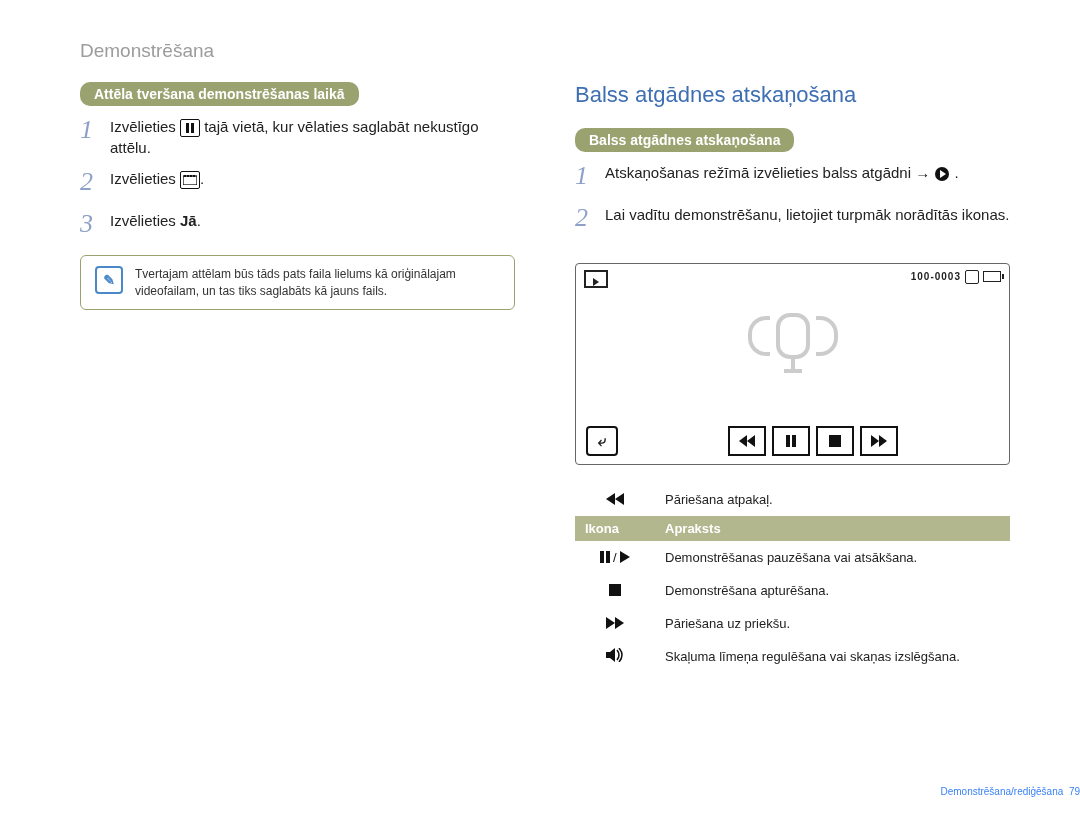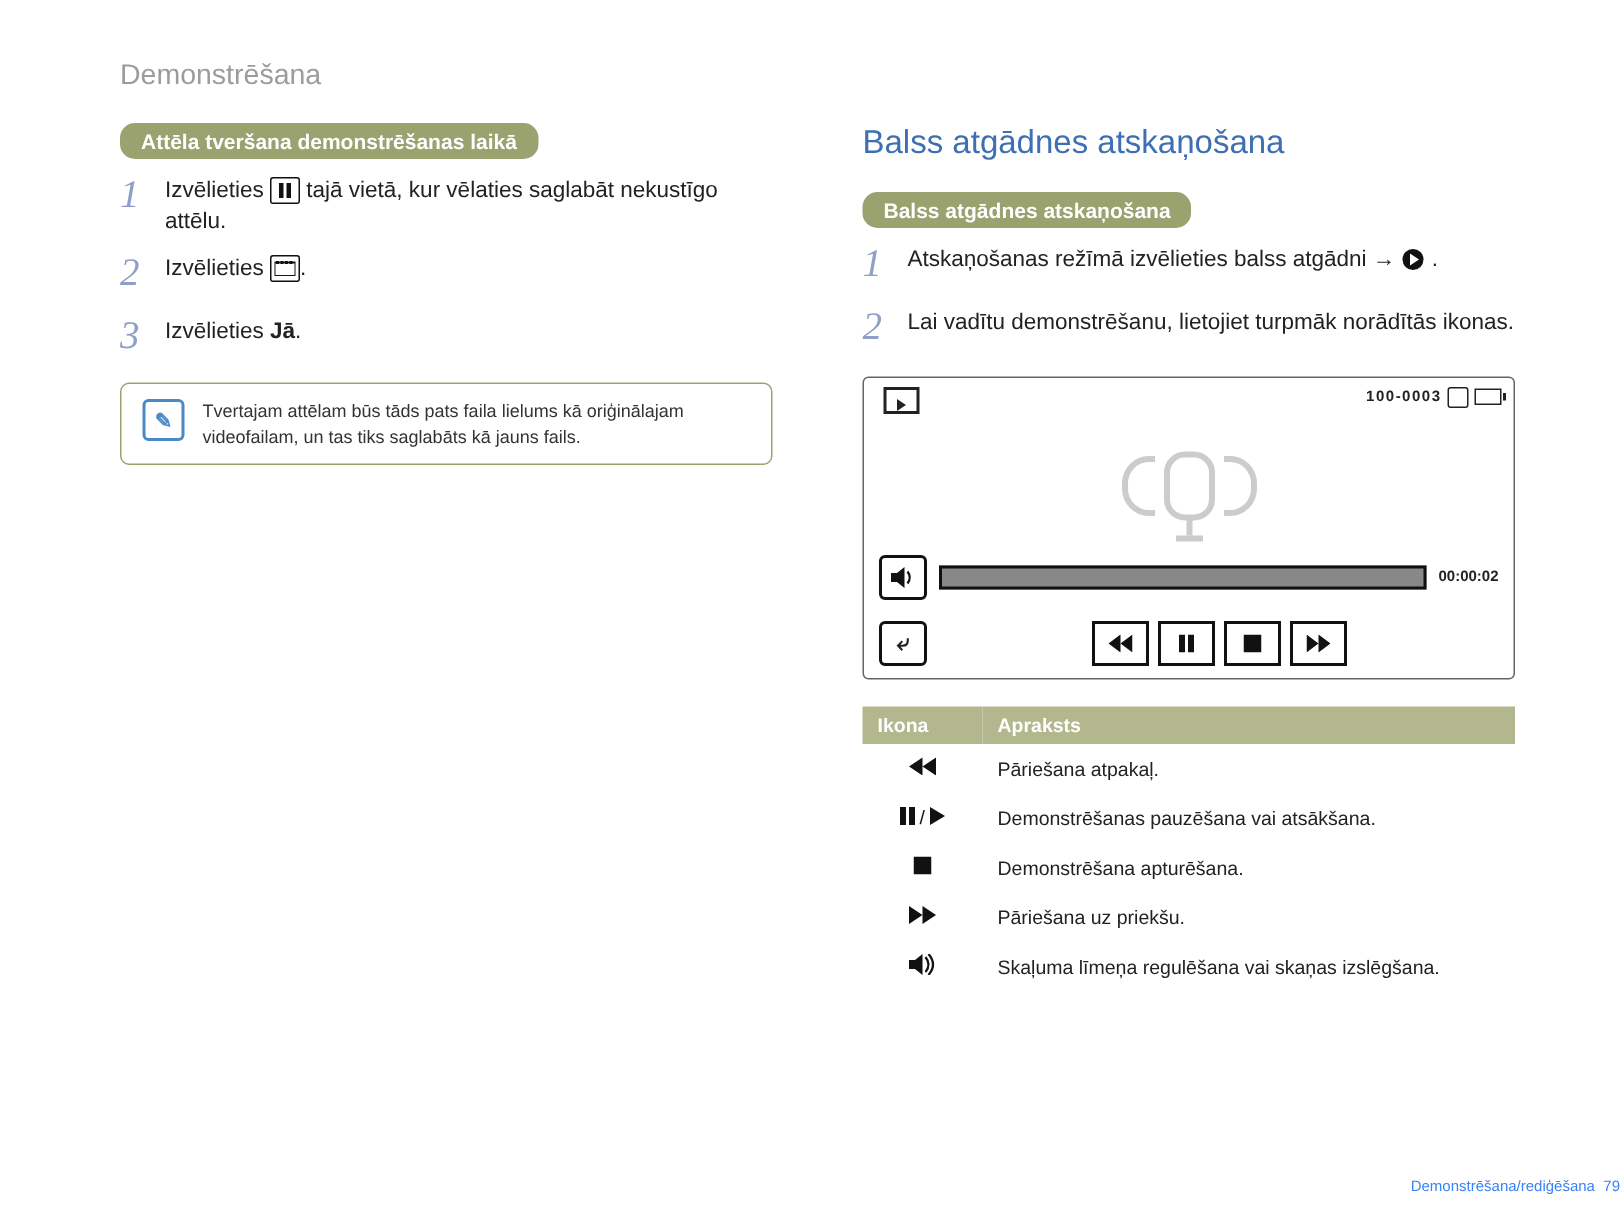--- a/index.html
+++ b/index.html
@@ -15,22 +15,22 @@
   .step-body{padding-top:4px;}
   .ico{display:inline-flex;align-items:center;justify-content:center;width:18px;height:16px;
     border:1.5px solid #111;border-radius:2px;font-size:10px;vertical-align:middle;position:relative;}
   .note-box{border:1px solid #9aa270;border-radius:6px;padding:10px 14px;display:flex;gap:12px;
     margin-top:12px;}
   .note-icon{width:24px;height:24px;border:2px solid #4a88c7;border-radius:4px;color:#4a88c7;
     display:flex;align-items:center;justify-content:center;font-weight:bold;font-size:14px;
     flex-shrink:0;}
   .note-text{font-size:12px;color:#333;line-height:1.4;}
   .section-title{color:#3e6fb3;font-size:22px;margin:0 0 20px 0;font-weight:normal;}
-  .preview{border:1px solid #666;border-radius:4px;height:200px;margin:14px 0 18px 0;
-    position:relative;background:linear-gradient(#fff,#fff);text-align:center;}
+  .preview{border:1px solid #666;border-radius:4px;height:200px;margin:26px 0 18px 0;
+    position:relative;background:linear-gradient(#fff,#fff);}
   .pv-top{position:absolute;left:8px;top:6px;}
   .pv-top .box{display:inline-block;width:20px;height:14px;border:2px solid #222;}
   .pv-top .tri{display:inline-block;width:0;height:0;border-left:6px solid #222;
     border-top:4px solid transparent;border-bottom:4px solid transparent;margin-left:-15px;
     vertical-align:2px;}
   .pv-tr{position:absolute;right:8px;top:6px;font-size:10px;letter-spacing:1px;font-weight:bold;
     display:flex;align-items:center;gap:4px;}
   .pv-tr .sd{display:inline-block;width:12px;height:12px;border:1.5px solid #222;border-radius:2px;}
   .pv-tr .bat{display:inline-block;width:16px;height:9px;border:1.5px solid #222;position:relative;}
   .pv-tr .bat::after{content:"";position:absolute;right:-4px;top:2px;width:2px;height:5px;background:#222;}
@@ -147,30 +147,20 @@
         <div class="pv-tr">
           <span>100-0003</span>
           <span class="sd"></span>
           <span class="bat"></span>
         </div>
         <div class="pv-mic">
           <div class="wave"></div>
           <div class="mic"></div>
           <div class="wave r"></div>
         </div>
-        <div class="pv-bar">
-          <div class="pv-spk">
-            <svg width="16" height="14">
-                <polygon points="0,4 4,4 9,0 9,14 4,10 0,10" fill="#111"></polygon>
-                <path d="M11 3 Q14 7 11 11" stroke="#111" fill="none" stroke-width="1.5"></path>
-              </svg>
-          </div>
-          <div class="pv-prog"></div>
-          <div class="pv-time">00:00:02</div>
-        </div>
         <div class="pv-bot">
           <div class="pv-back">⤶</div>
           <div class="pv-ctrls">
             <div class="pv-btn">
               <svg width="16" height="12">
                   <polygon points="8,0 8,12 0,6" fill="#111"></polygon>
                   <polygon points="16,0 16,12 8,6" fill="#111"></polygon>
                 </svg>
             </div>
             <div class="pv-btn">
@@ -191,31 +181,31 @@
                 </svg>
             </div>
           </div>
         </div>
       </div>
 
       
       <table class="icons">
         <tbody>
             <tr>
-          <th>Ikona</th>
-          <th>Apraksts</th>
-        </tr>
-        <tr>
           <td class="ic">
             <svg width="18" height="12">
                   <polygon points="9,0 9,12 0,6" fill="#111"></polygon>
                   <polygon points="18,0 18,12 9,6" fill="#111"></polygon>
                 </svg>
           </td>
           <td>Pāriešana atpakaļ.</td>
+        </tr>
+        <tr>
+          <th>Ikona</th>
+          <th>Apraksts</th>
         </tr>
         <tr>
           <td class="ic">
             <svg width="30" height="12">
               <rect x="0" y="0" width="4" height="12" fill="#111"></rect>
                   <rect x="6" y="0" width="4" height="12" fill="#111"></rect>
               <text x="13" y="11" font-size="13" fill="#111">/</text>
               <polygon points="20,0 20,12 30,6" fill="#111"></polygon>
             </svg>
           </td>

